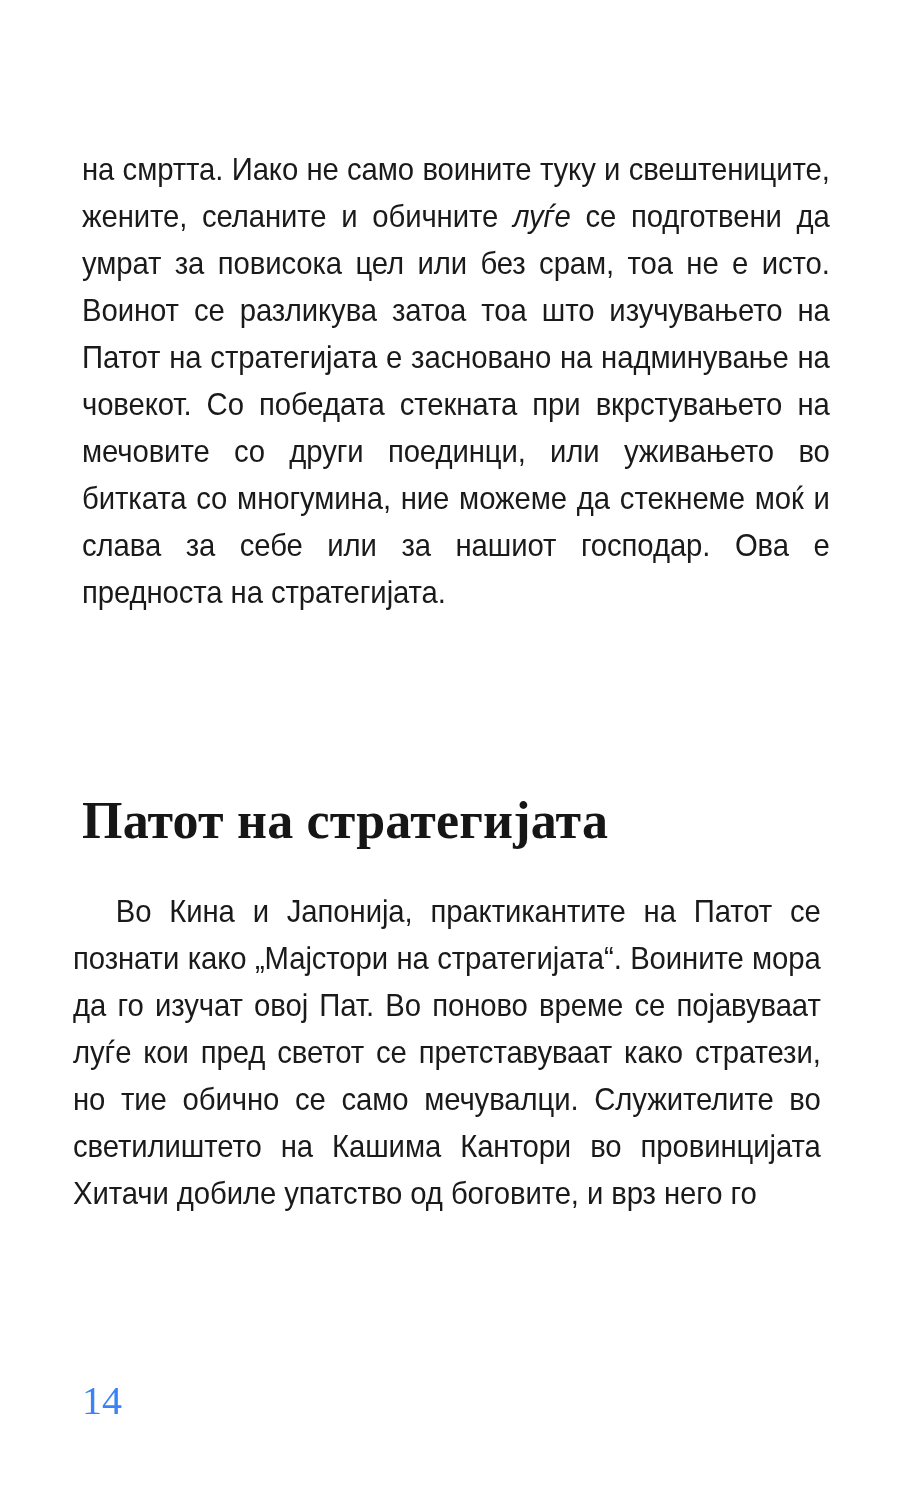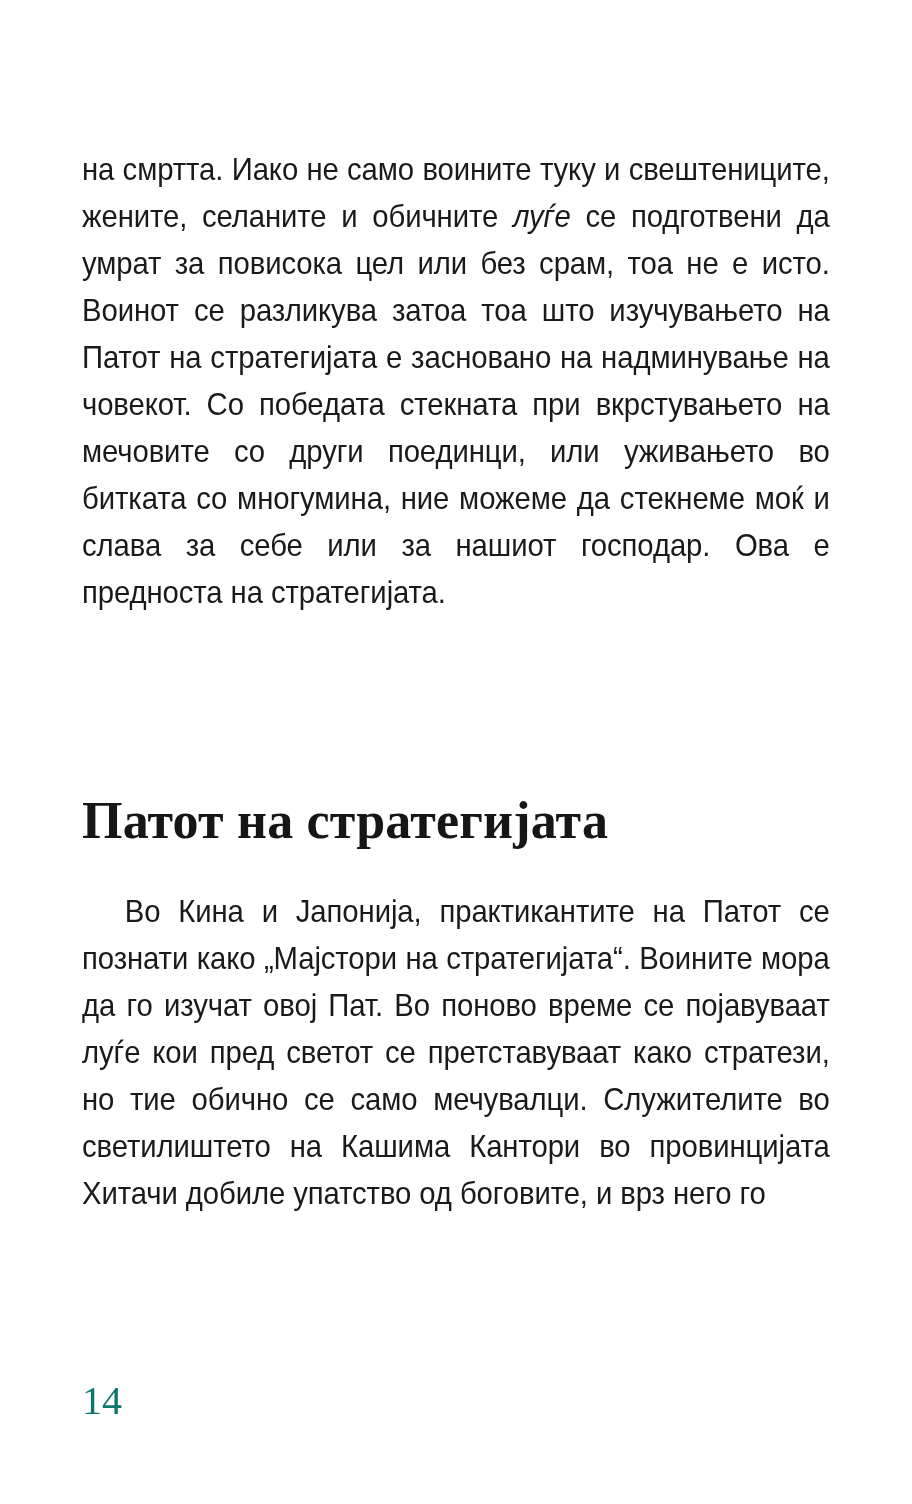--- a/index.html
+++ b/index.html
@@ -55,33 +55,33 @@
     font-weight: bold;
     font-size: 52px;
     line-height: 46px;
     color: #161616;
     white-space: nowrap;
     letter-spacing: 0.2px;
   }
 
   .par-two {
     position: absolute;
-    left: 82px;
+    left: 73px;
     top: 888px;
     width: 748px;
   }
 
   .page-number {
     position: absolute;
     left: 82px;
     top: 1378px;
     font-family: "Liberation Serif", "DejaVu Serif", serif;
     font-size: 40px;
     line-height: 46px;
-    color: #0f766e;
+    color: #3b82f6;
     font-weight: normal;
   }
 </style>
 </head>
 <body>
 
 <div class="page">
 
   <div class="content">
     <p class="body-par"><span>на смртта. Иако не само воините туку и свештениците, жените, селаните и обичните </span><span class="it">луѓе</span><span> се подготвени да умрат за повисока цел или без срам, тоа не е исто. Воинот се разликува затоа тоа што изучувањето на Патот на стратегијата е засновано на надминување на човекот. Со победата стекната при вкрстувањето на мечовите со други поединци, или уживањето во битката со многумина, ние можеме да стекнеме моќ и слава за себе или за нашиот господар. Ова е предноста на стратегијата.</span></p>

